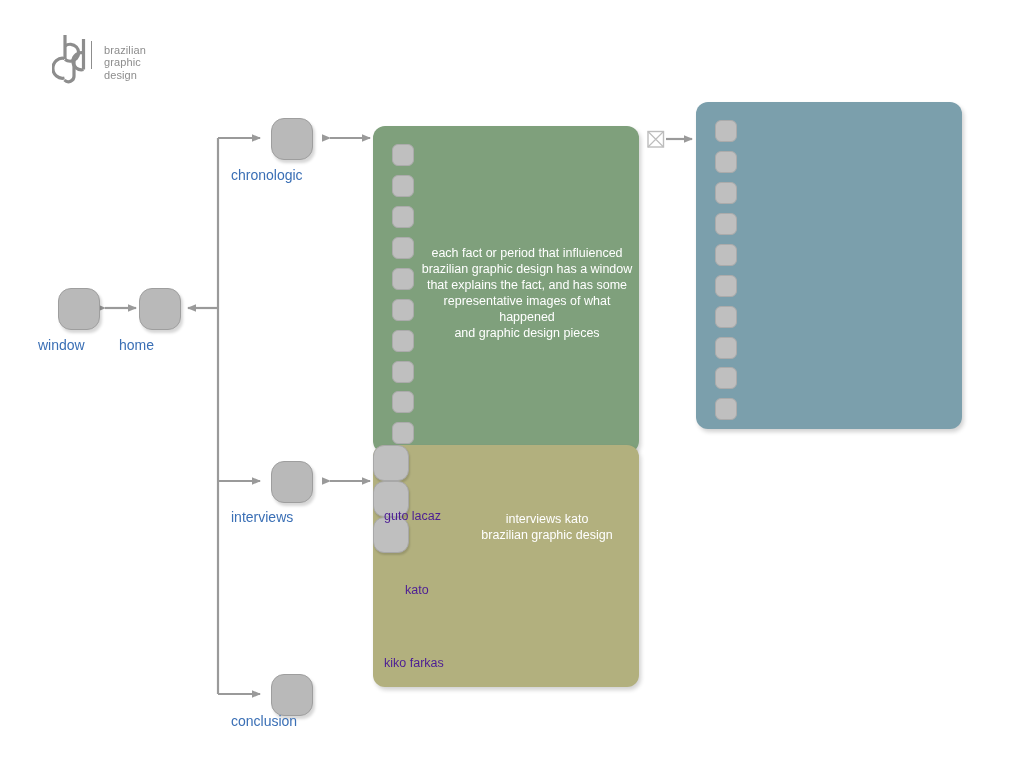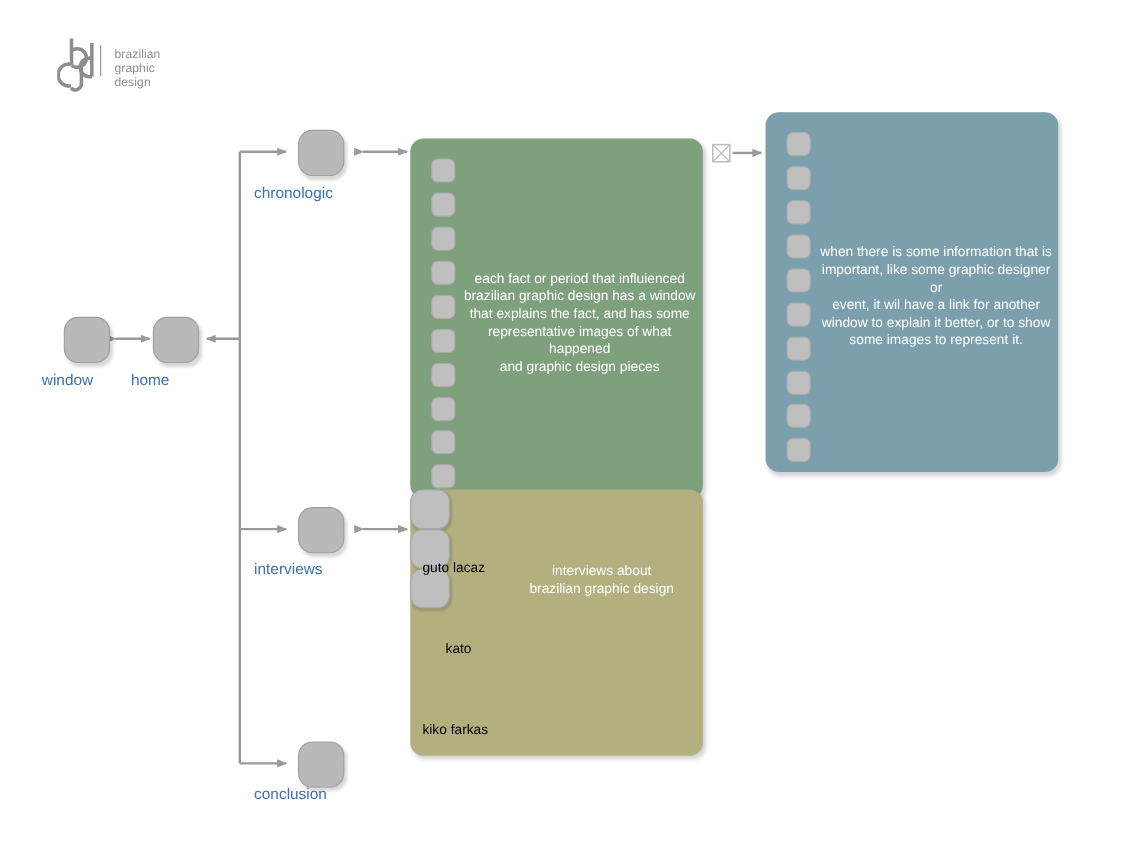--- a/index.html
+++ b/index.html
@@ -97,21 +97,21 @@
   .panel-text {
     position: absolute;
     color: #ffffff;
     font-size: 12.5px;
     line-height: 1.28;
     text-align: center;
     white-space: pre-line;
   }
   .chip-label {
     position: absolute;
-    color: #000000;
+    color: #4c1d95;
     font-size: 12.5px;
     white-space: nowrap;
   }
 </style>
 </head>
 <body>
 
 <div id="stage">
 
   <div class="logo">
@@ -209,34 +209,29 @@
     <div class="chip" style="left:19px;  top:18px;"></div>
     <div class="chip" style="left:19px;  top:49px;"></div>
     <div class="chip" style="left:19px;  top:80px;"></div>
     <div class="chip" style="left:19px;  top:111px;"></div>
     <div class="chip" style="left:19px;  top:142px;"></div>
     <div class="chip" style="left:19px;  top:173px;"></div>
     <div class="chip" style="left:19px;  top:204px;"></div>
     <div class="chip" style="left:19px;  top:235px;"></div>
     <div class="chip" style="left:19px;  top:265px;"></div>
     <div class="chip" style="left:19px;  top:296px;"></div>
-    <div class="panel-text" style="left:48px; top:119px; width:214px;">when there is some information that is
-important, like some graphic designer or
-event, it wil have a link for another
-window to explain it better, or to show
-some images to represent it.</div>
   </div>
 
   <div class="panel panel-olive" style="left:373px; top:445px; width:266px; height:242px;">
     <div class="chip-lg" style="left:22px; top:20px;"></div>
     <div class="chip-label" style="left: 11px; top: 64px;">guto lacaz</div>
 
     <div class="chip-lg" style="left:22px; top:93px;"></div>
     <div class="chip-label" style="left: 32px; top: 138px;">kato</div>
 
     <div class="chip-lg" style="left:22px; top:167px;"></div>
     <div class="chip-label" style="left: 11px; top: 211px;">kiko farkas</div>
 
-    <div class="panel-text" style="left:86px; top:66px; width:176px;">interviews about
+    <div class="panel-text" style="left:86px; top:66px; width:176px;">interviews kato
 brazilian graphic design</div>
   </div>
 
 </div>
 
 </body></html>

